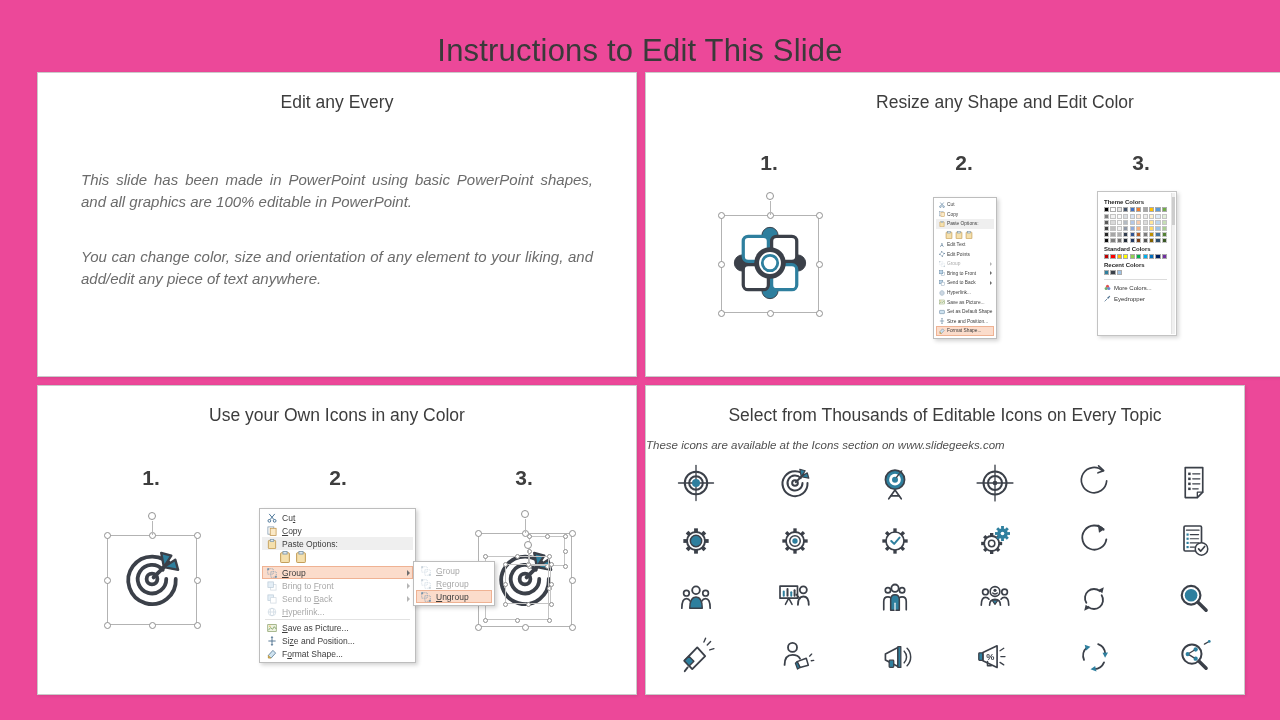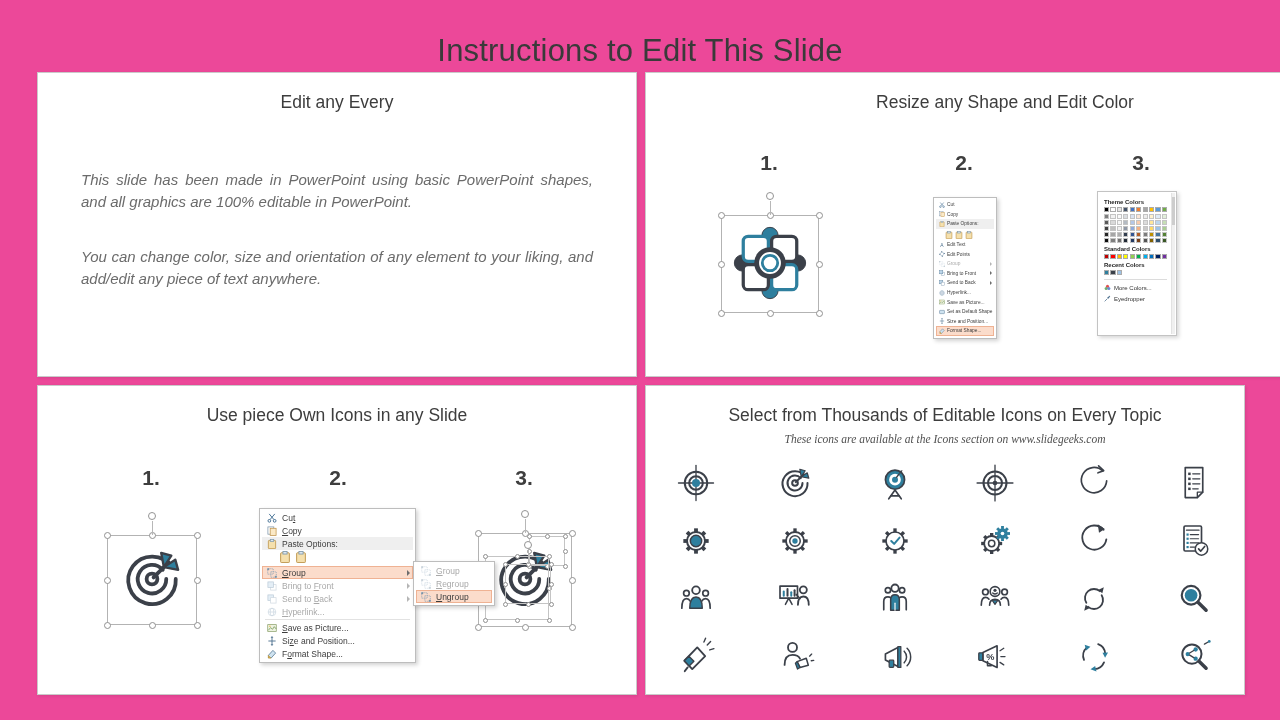--- a/index.html
+++ b/index.html
@@ -14,21 +14,21 @@
   .panel{position:absolute;background:#fff;border:1px solid #cacaca;box-sizing:border-box;
     box-shadow:1px 1px 3px rgba(0,0,0,.10);}
   #panel-tl{left:37px;top:72px;width:600px;height:305px;}
   #panel-tr{left:645px;top:72px;width:720px;height:305px;}
   #panel-bl{left:37px;top:385px;width:600px;height:310px;}
   #panel-br{left:645px;top:385px;width:600px;height:310px;}
   .panel h2{margin:19px 0 0 0;text-align:center;font-size:17.5px;font-weight:400;color:#3d3d3d;}
   .para{position:absolute;left:43px;right:43px;font-size:15px;font-style:italic;color:#6b6b6b;
     text-align:justify;line-height:1.45;margin:0;}
   #para1{top:96px;} #para2{top:173px;}
-  .subtitle{margin:7px 0 0 0;text-align:center;font-size:11.5px;font-style:italic;color:#4f4f4f;font-family:Liberation Serif, serif;}
+  .subtitle{margin:13px 0 0 0;text-align:left;font-size:11.5px;font-style:italic;color:#4f4f4f;}
 
   
   .step{position:absolute;transform:translateX(-50%);font-size:21px;font-weight:bold;color:#3e3e3e;}
 
   
   .selbox{position:absolute;border:1px solid #b3b3b3;--hs:7px;--o:calc(var(--hs) / -2 - 1px);}
   .sel-inner{border-color:#c4c4c4;--hs:5px;}
   .h{position:absolute;width:var(--hs);height:var(--hs);background:#fff;border:1px solid #919191;
     border-radius:50%;box-sizing:border-box;}
   .h.tl{left:var(--o);top:var(--o);} .h.t{left:calc(50% - var(--hs)/2);top:var(--o);}
@@ -636,21 +636,21 @@
           <span><svg viewBox="0 0 11 11">
               <path d="M1 10 L5.5 5.5" stroke="#4c6f8d" stroke-width="1.2" fill="none"></path>
               <path d="M5 4 L7 6 L9.5 2.5 C10 1.8 9.2 1 8.5 1.5 Z" fill="#4c6f8d"></path>
             </svg></span>
           <span>Eyedropper</span>
         </div>
       </div>
   </section>
 
   <section class="panel" id="panel-bl">
-    <h2>Use piece Own Icons in any Slide</h2>
+    <h2>Use your Own Icons in any Color</h2>
     <span class="step" style="left:113px;top:80px">1.</span>
     <span class="step" style="left:300px;top:80px">2.</span>
     <span class="step" style="left:486px;top:80px">3.</span>
 
     <div class="selbox" style="left:69px;top:149px;width:88px;height:88px">
       <svg class="gicon gfx-svg" width="76" height="76" style="margin-top:5px">
           <use href="#sym-target-dart"></use>
         </svg>
     <i class="h tl"></i>
         <i class="h t"></i>

